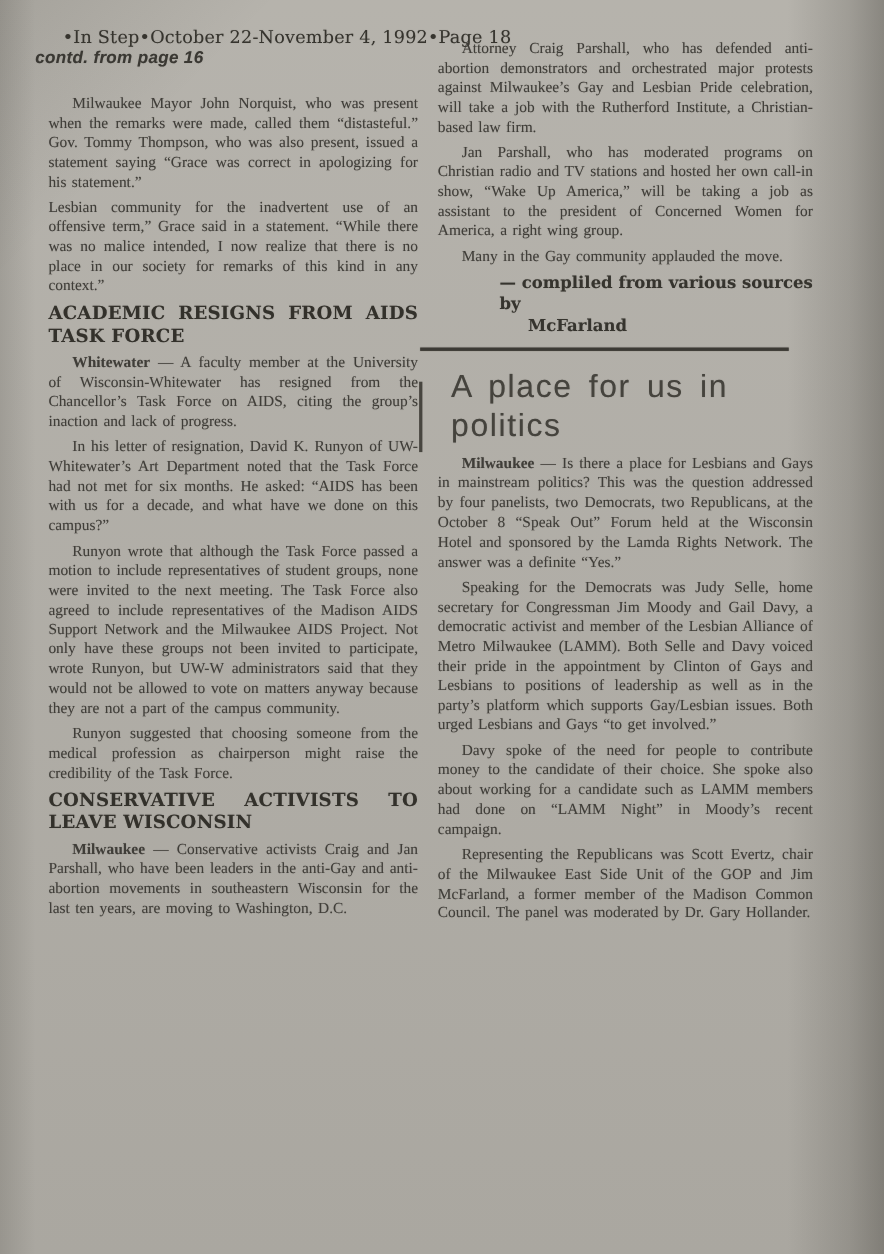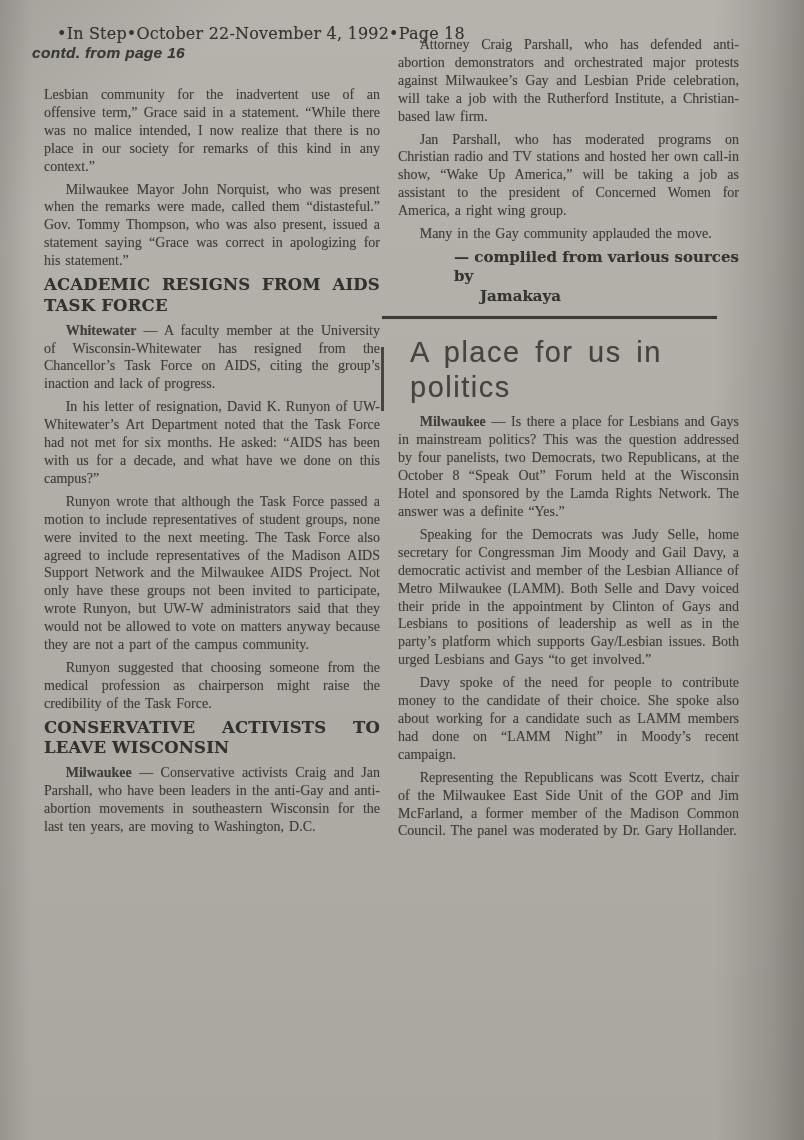--- a/index.html
+++ b/index.html
@@ -57,41 +57,41 @@
 </style>
 </head>
 <body>
 
 <div class="page">
 
   <div class="masthead">•In Step•October 22-November 4, 1992•Page 18</div>
   <div class="contd-from">contd. from page 16</div>
 
   <div class="col col-left">
+    <p class="body">Milwaukee Mayor John Norquist, who was present when the remarks were made, called them “distasteful.” Gov. Tommy Thompson, who was also present, issued a statement saying “Grace was correct in apologizing for his statement.”</p>
     <p class="body flush">Lesbian community for the inadvertent use of an offensive term,” Grace said in a statement. “While there was no malice intended, I now realize that there is no place in our society for remarks of this kind in any context.”</p>
-    <p class="body">Milwaukee Mayor John Norquist, who was present when the remarks were made, called them “distasteful.” Gov. Tommy Thompson, who was also present, issued a statement saying “Grace was correct in apologizing for his statement.”</p>
 
     <h2 class="sec">ACADEMIC RESIGNS FROM AIDS TASK FORCE</h2>
     <p class="body"><span class="dateline">Whitewater</span><span> — A faculty member at the University of Wisconsin-Whitewater has resigned from the Chancellor’s Task Force on AIDS, citing the group’s inaction and lack of progress.</span></p>
     <p class="body">In his letter of resignation, David K. Runyon of UW-Whitewater’s Art Department noted that the Task Force had not met for six months. He asked: “AIDS has been with us for a decade, and what have we done on this campus?”</p>
     <p class="body">Runyon wrote that although the Task Force passed a motion to include representatives of student groups, none were invited to the next meeting. The Task Force also agreed to include representatives of the Madison AIDS Support Network and the Milwaukee AIDS Project. Not only have these groups not been invited to participate, wrote Runyon, but UW-W administrators said that they would not be allowed to vote on matters anyway because they are not a part of the campus community.</p>
     <p class="body">Runyon suggested that choosing someone from the medical profession as chairperson might raise the credibility of the Task Force.</p>
 
     <h2 class="sec">CONSERVATIVE ACTIVISTS TO LEAVE WISCONSIN</h2>
     <p class="body"><span class="dateline">Milwaukee</span><span> — Conservative activists Craig and Jan Parshall, who have been leaders in the anti-Gay and anti-abortion movements in southeastern Wisconsin for the last ten years, are moving to Washington, D.C.</span></p>
   </div>
 
   <div class="col col-right">
     <p class="body">Attorney Craig Parshall, who has defended anti-abortion demonstrators and orchestrated major protests against Milwaukee’s Gay and Lesbian Pride celebration, will take a job with the Rutherford Institute, a Christian-based law firm.</p>
     <p class="body">Jan Parshall, who has moderated programs on Christian radio and TV stations and hosted her own call-in show, “Wake Up America,” will be taking a job as assistant to the president of Concerned Women for America, a right wing group.</p>
     <p class="body">Many in the Gay community applauded the move.</p>
 
     <div class="byline">
       <div class="l1">— compliled from various sources by</div>
-      <div class="l2">Jamakaya</div>
+      <div class="l2">McFarland</div>
     </div>
 
     <div class="divider"></div>
 
     <div class="headline-wrap">
       <div class="tick"></div>
       <h1 class="headline">A place for us in politics</h1>
     </div>
 
     <p class="body"><span class="dateline">Milwaukee</span><span> — Is there a place for Lesbians and Gays in mainstream politics? This was the question addressed by four panelists, two Democrats, two Republicans, at the October 8 “Speak Out” Forum held at the Wisconsin Hotel and sponsored by the Lamda Rights Network. The answer was a definite “Yes.”</span></p>

